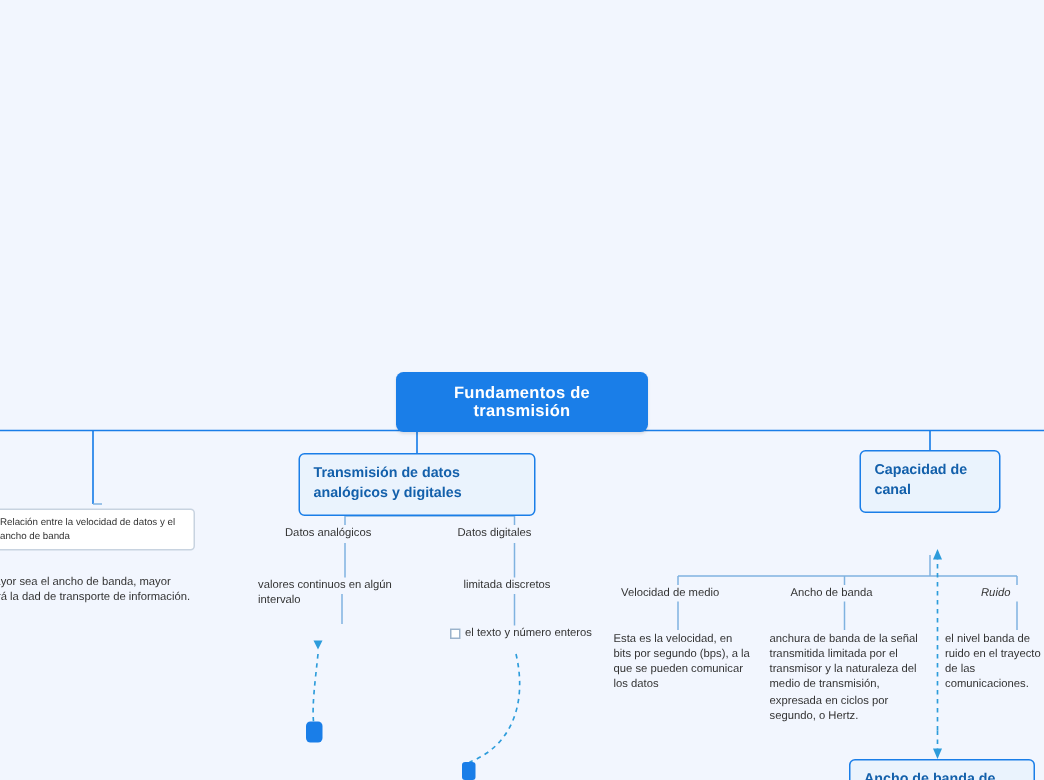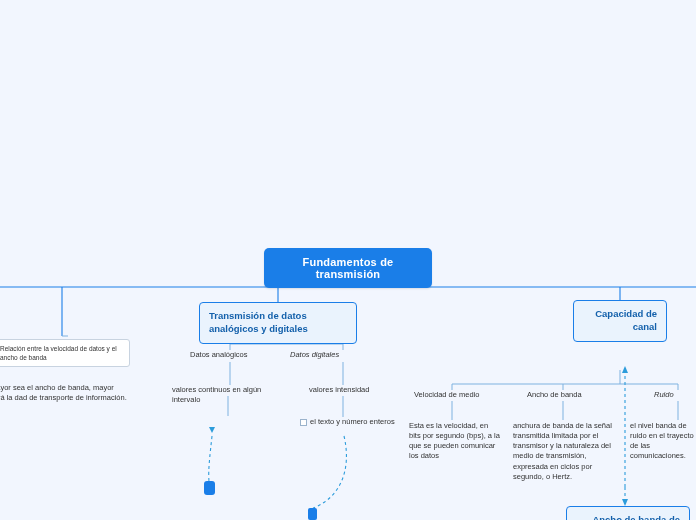--- a/index.html
+++ b/index.html
@@ -45,21 +45,21 @@
   .l1-node {
     background: #eaf3fd;
     border: 1px solid #1a7ee8;
     border-radius: 4px;
     color: #1360ab;
     font-size: 9.5px;
     font-weight: bold;
     padding: 7px 9px;
     line-height: 1.35;
   }
-  .l1-node.center { text-align: right; }
+  .l1-node.center { text-align: left; }
   
   .leaf {
     color: #333333;
     font-size: 7.5px;
     line-height: 1.35;
   }
   .leaf.center { text-align: left; }
   
   .note-box {
     background: #ffffff;
@@ -160,29 +160,29 @@
   <div class="node note-box" style="left:-6px; top:339px; width:136px;">
     <span>Relación entre la velocidad de datos y el ancho de banda</span>
   </div>
   <div class="node leaf" style="left:-10px; top:383px; width:140px;">
     <span>mayor sea el ancho de banda, mayor será la dad de transporte de información.</span>
   </div>
 
   <div class="node leaf center" style="left:190px; top:350px; width:80px;">
     <span>Datos analógicos</span>
   </div>
-  <div class="node leaf center" style="left:290px; top:350px; width:76px;font-style:italic;">
+  <div class="node leaf center" style="left:305px; top:350px; width:76px;">
     <span>Datos digitales</span>
   </div>
 
   <div class="node leaf center" style="left:172px; top:385px; width:116px;">
     <span>valores continuos en algún intervalo</span>
   </div>
   <div class="node leaf center" style="left:309px; top:385px; width:68px;">
-    <span>valores intensidad</span>
+    <span>limitada discretos</span>
   </div>
 
 
   <div class="node leaf" style="left:300px; top:417px; width:100px;">
     <span class="sq-bullet"></span><span>el texto y número enteros</span>
   </div>
 
   <div class="node chip" style="left:204px; top:481px;"></div>
 
   <div class="node chip small" style="left:308px; top:508px;"></div>

